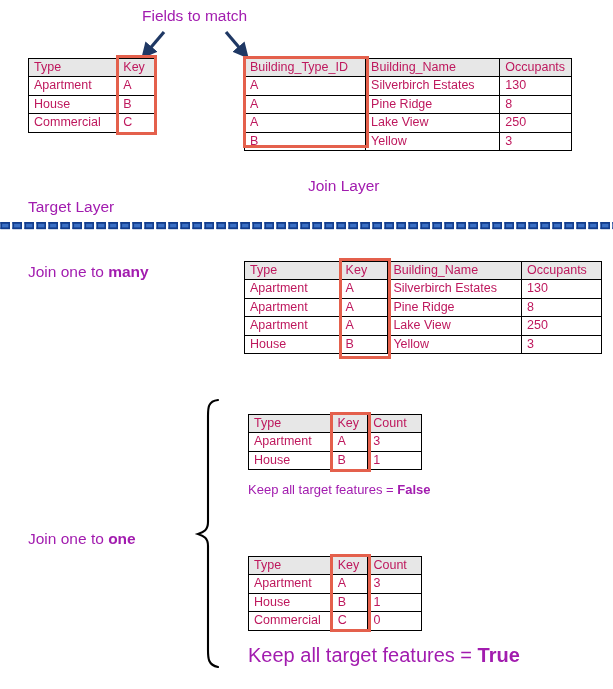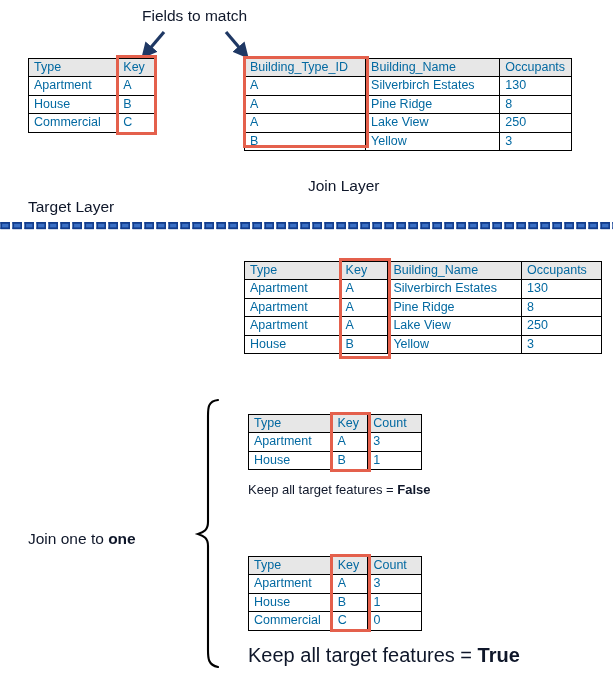--- a/index.html
+++ b/index.html
@@ -16,34 +16,34 @@
     width: 613px;
     height: 689px;
     background: #ffffff;
     overflow: hidden;
   }
 
   
   .txt {
     position: absolute;
     font-size: 14.5px;
-    color: #0f172a;
+    color: #a21caf;
     white-space: nowrap;
     line-height: 1.1;
   }
   .txt-lg { font-size: 15.5px; }
   .bold { font-weight: bold; }
 
   
   .tbl {
     position: absolute;
     border-collapse: collapse;
     background: #ffffff;
     font-size: 12.5px;
-    color: #0369a1;
+    color: #be185d;
   }
   .tbl td, .tbl th {
     border: 1px solid #000000;
     padding: 1px 5px 2px 5px;
     text-align: left;
     font-weight: normal;
     height: 17px;
     box-sizing: border-box;
     white-space: nowrap;
     vertical-align: middle;
@@ -169,20 +169,23 @@
           <rect x="0.5" y="3" width="9.5" height="1.8" fill="#123c8c"></rect>
           <rect x="0.5" y="8.4" width="9.5" height="1.8" fill="#123c8c"></rect>
           <rect x="0.5" y="3" width="1.6" height="7" fill="#123c8c"></rect>
           <rect x="8.4" y="3" width="1.6" height="7" fill="#123c8c"></rect>
         </pattern>
       </defs>
       <rect x="0" y="0" width="613" height="13" fill="url(#dashpat)"></rect>
     </svg>
   </div>
 
+  <div class="txt txt-lg" style="left:28px; top:263px;">
+    <span>Join one to </span><span class="bold">many</span>
+  </div>
 
   <table class="tbl" id="one-to-many-table" style="left:244px; top:261px; width:358px;">
     <thead>
       <tr>
         <th style="width:96px;">Type</th>
         <th style="width:48px;">Key</th>
         <th style="width:134px;">Building_Name</th>
         <th style="width:80px;">Occupants</th>
       </tr>
     </thead>

